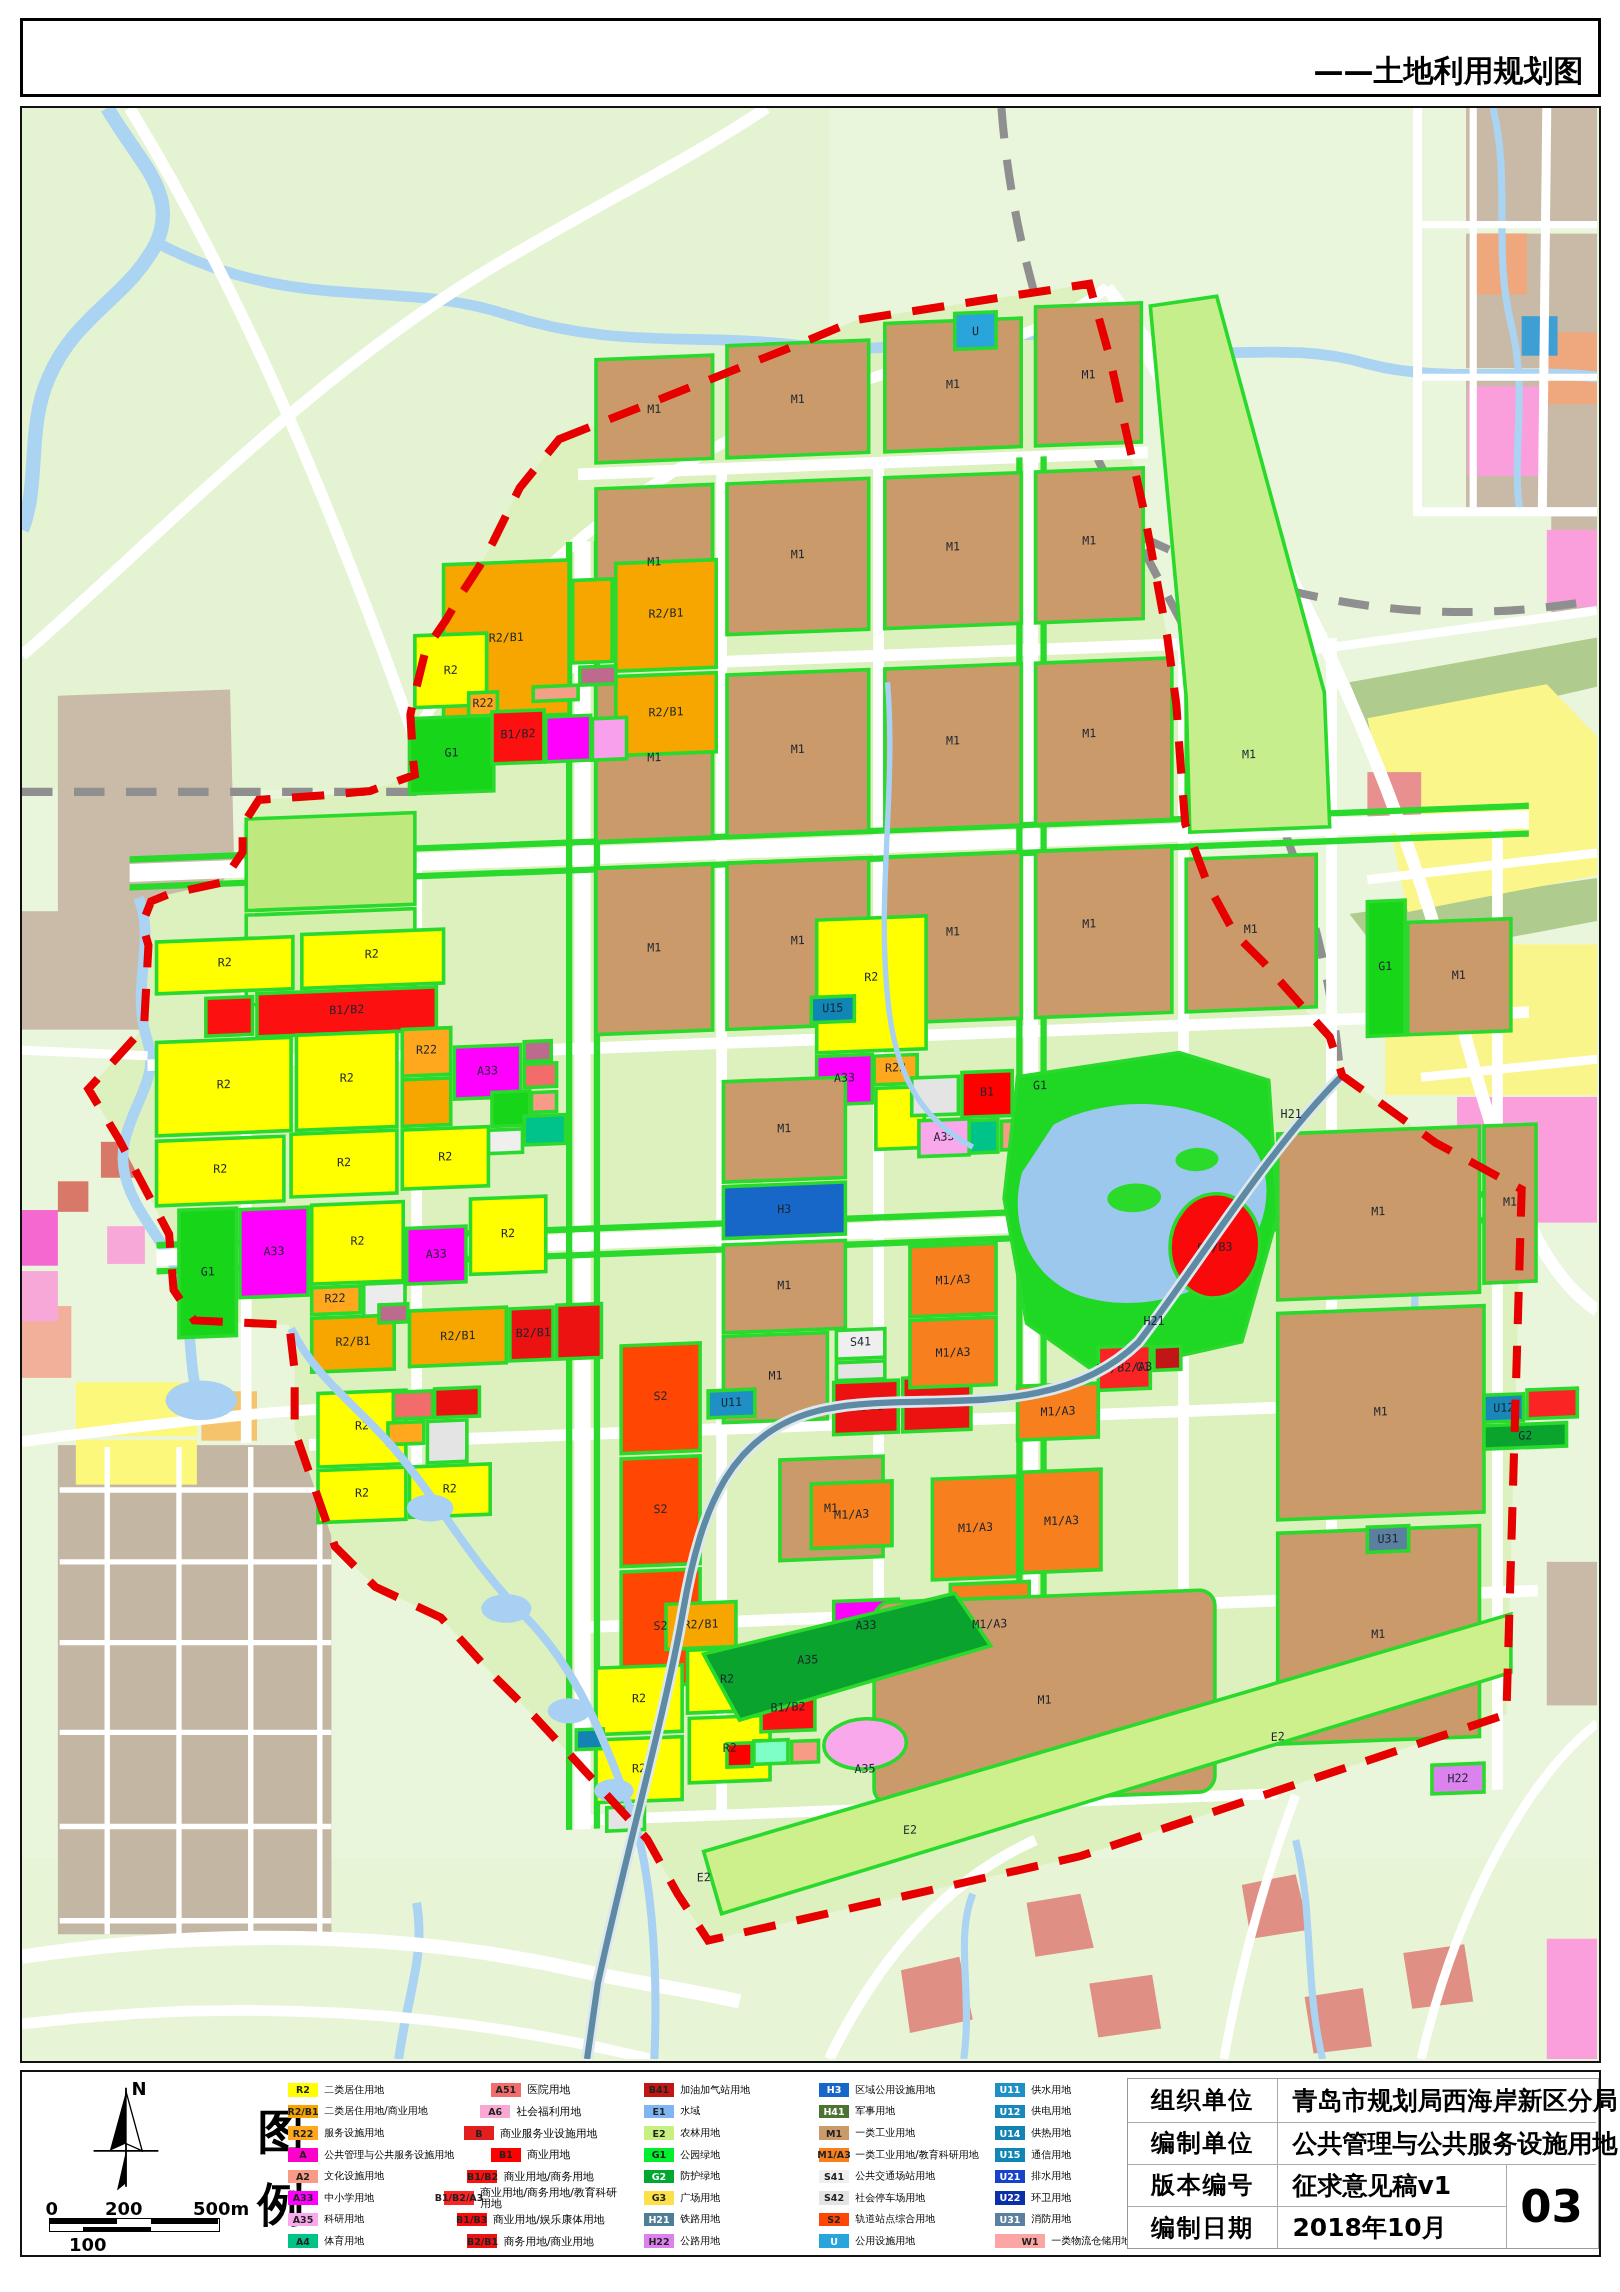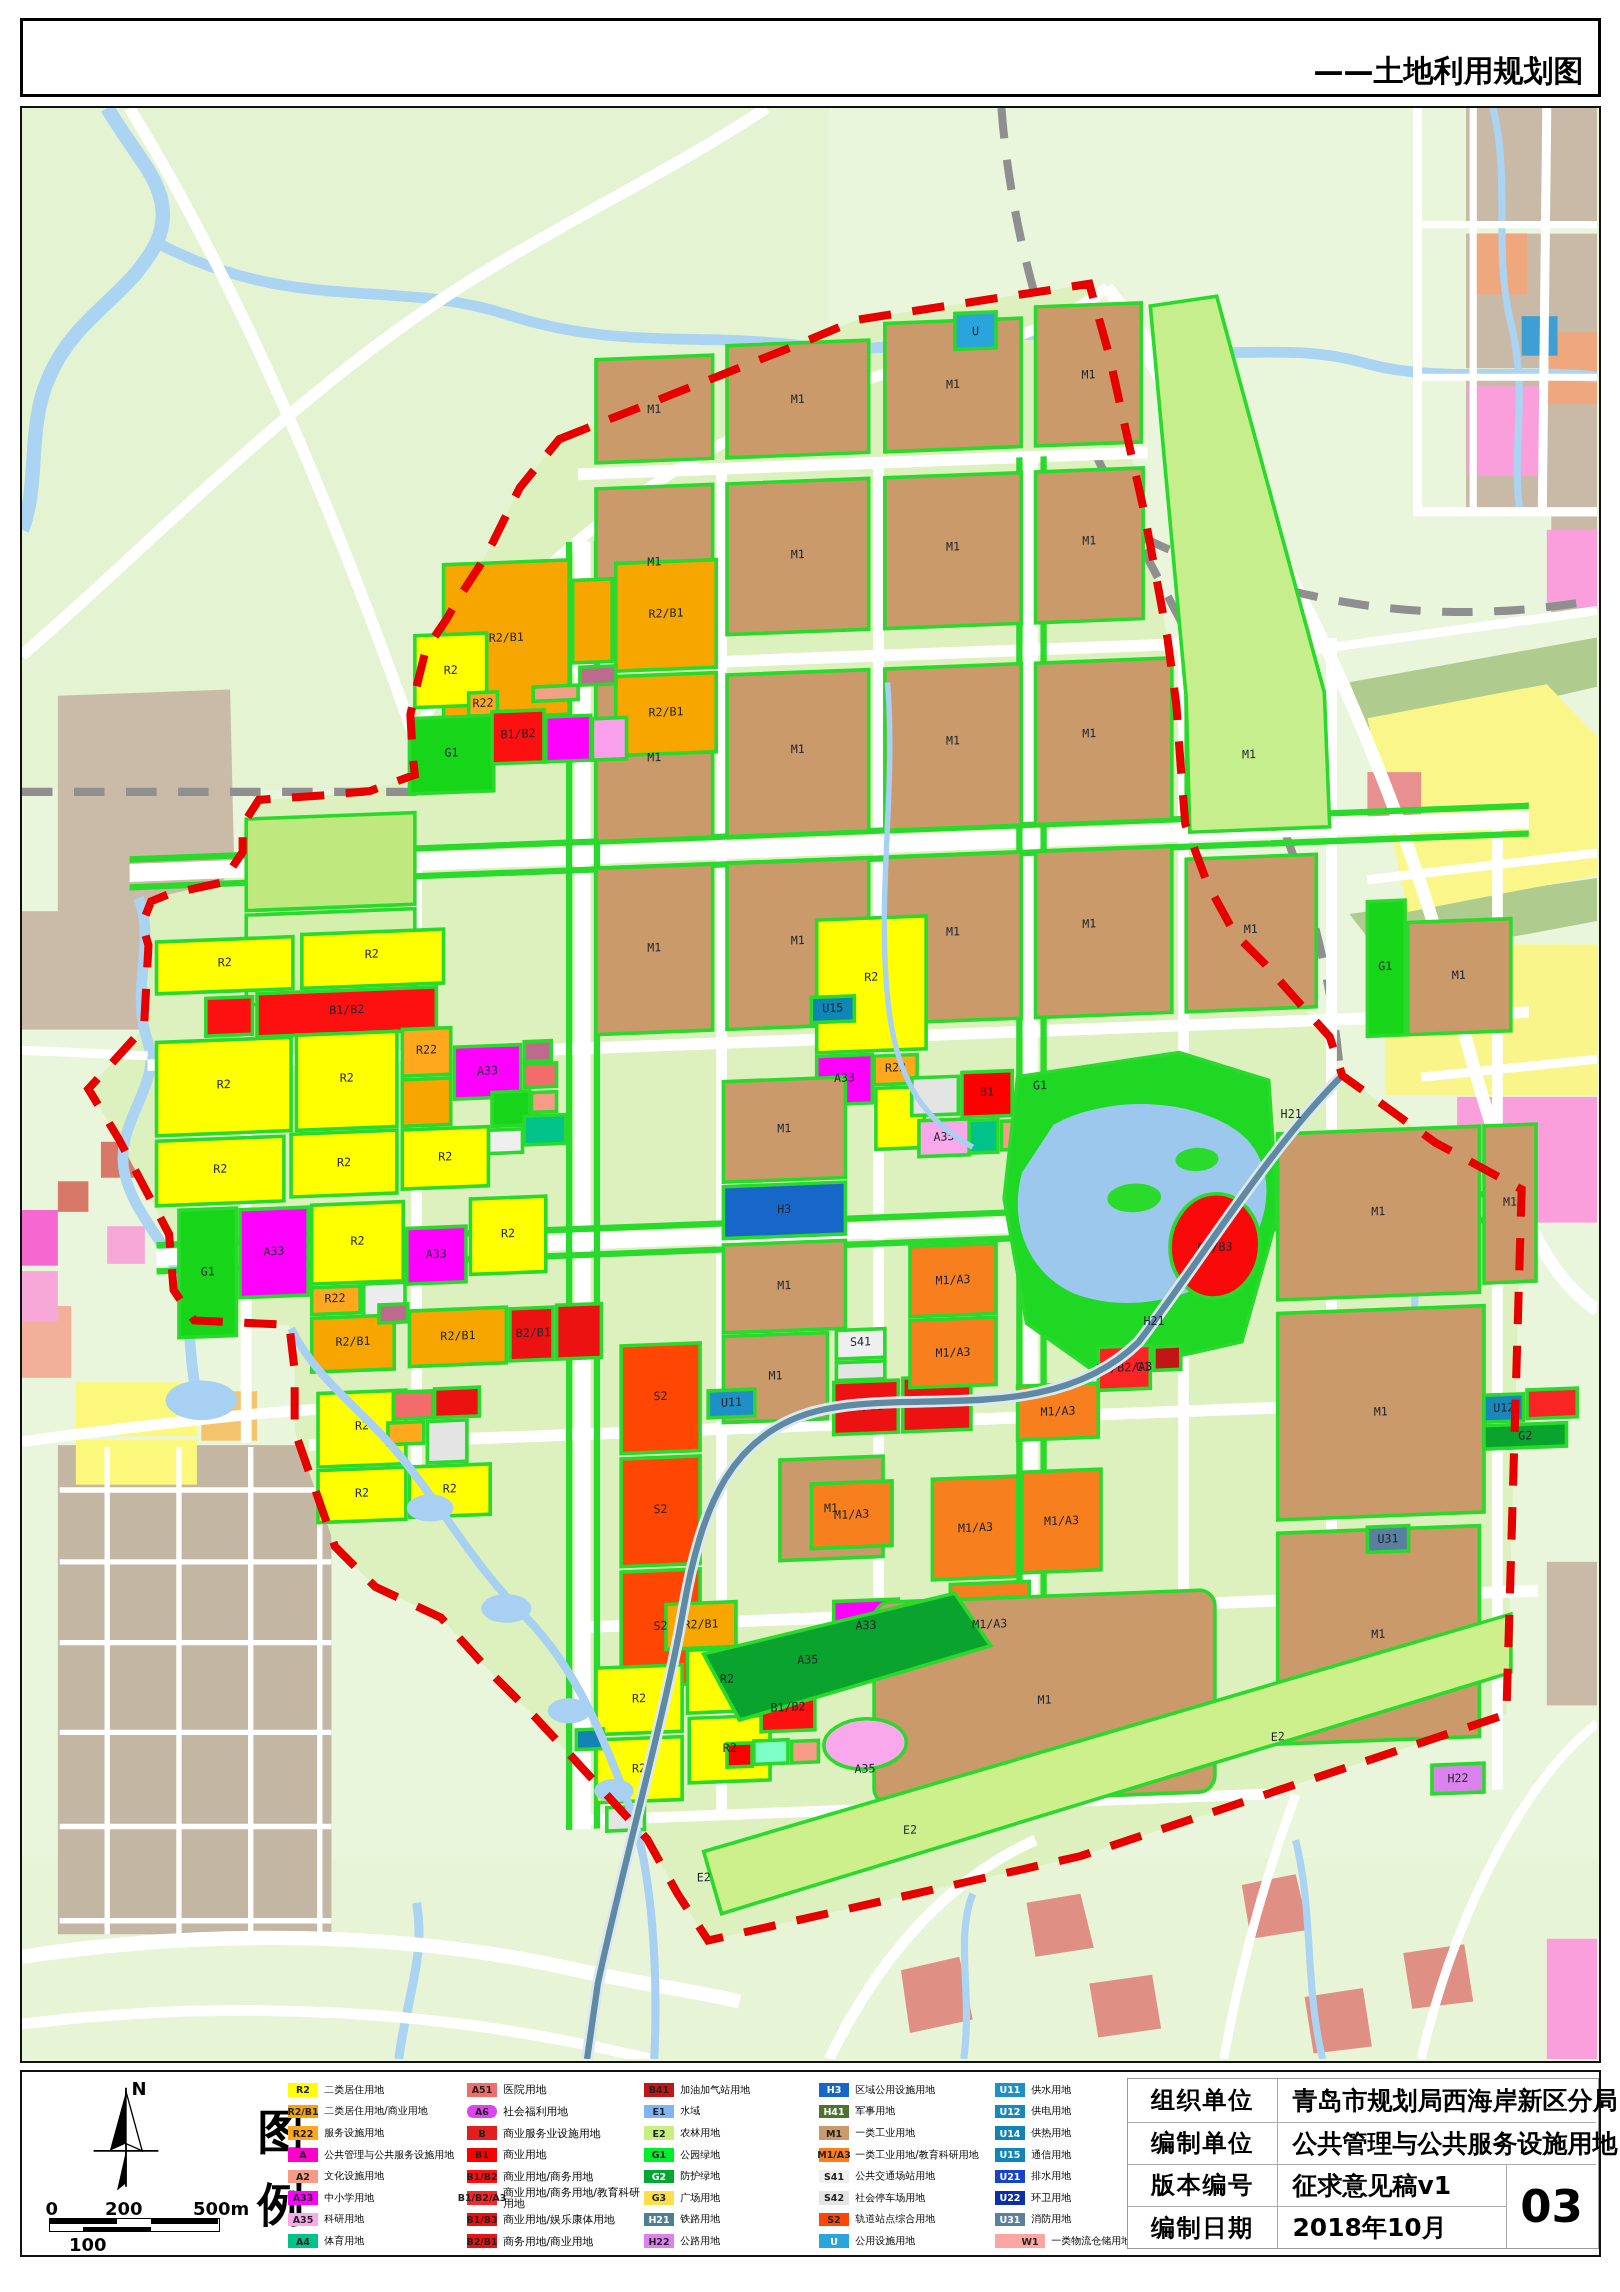--- a/index.html
+++ b/index.html
@@ -19,21 +19,21 @@
   .scalebar{position:absolute;left:27px;top:126px;width:207px;font-size:18px;color:#000;}
   .sb-ticks{position:relative;height:20px;font-weight:bold;}
   .sb-ticks span{position:absolute;top:0;}
   .sb-bar{position:relative;height:14.4px;width:171px;border:1.8px solid #000;box-sizing:border-box;}
   .sb-seg{position:absolute;top:0;height:4.5px;background:#000;}
   .sb-seg2{position:absolute;bottom:0;height:4.5px;background:#000;}
   .sb-sub{font-weight:bold;margin-top:1.8px;margin-left:20px;}
   .leg-heading{position:absolute;left:232px;top:0;width:54px;height:100%;}
   .leg-heading div{position:absolute;left:0;width:54px;text-align:center;font-size:47px;font-weight:bold;color:#000;}
   .leg-col{position:absolute;top:7.2px;height:173px;display:flex;flex-direction:column;}
-  .lc1{left:266px;} .lc2{left:445px;} .lc3{left:622px;} .lc4{left:797px;} .lc5{left:973px;}
+  .lc1{left:266px;} .lc2{left:422px;align-items:center;} .lc3{left:622px;} .lc4{left:797px;} .lc5{left:973px;}
   .leg-item{height:21.6px;display:flex;align-items:center;}
   .leg-sw{width:30px;height:13.5px;flex:0 0 30px;display:flex;align-items:center;justify-content:center;
           font-size:9.5px;font-weight:bold;color:#222;overflow:visible;white-space:nowrap;}
   .leg-sw.dk{color:#fff;}
   .leg-lbl{margin-left:6.3px;font-size:10px;color:#000;white-space:nowrap;line-height:1.02;}
   .lc2 .leg-lbl{white-space:normal;max-width:137px;word-break:break-all;font-size:10.8px;}
   
   .info-table{position:absolute;left:1105px;top:6.3px;width:472px;height:171px;border:1.4px solid #999;box-sizing:border-box;
               display:grid;grid-template-columns:149px 229px 90px;grid-template-rows:repeat(4,1fr);background:#fff;}
   .it-cell{border-left:1.4px solid #aaa;border-top:1.4px solid #aaa;display:flex;align-items:center;box-sizing:border-box;}
@@ -504,21 +504,21 @@
           <span class="leg-sw" style="background: rgb(0, 195, 137);">A4</span>
           <span class="leg-lbl">体育用地</span>
         </div>
       </div>
     <div class="leg-col lc2">
         <div class="leg-item">
           <span class="leg-sw" style="background: rgb(242, 108, 108);">A51</span>
           <span class="leg-lbl">医院用地</span>
         </div>
         <div class="leg-item">
-          <span class="leg-sw" style="background: #d946ef; border-radius: 6px;">A6</span>
+          <span class="leg-sw" style="background: #f9a8d4;">A6</span>
           <span class="leg-lbl">社会福利用地</span>
         </div>
         <div class="leg-item">
           <span class="leg-sw" style="background: rgb(227, 30, 30);">B</span>
           <span class="leg-lbl">商业服务业设施用地</span>
         </div>
         <div class="leg-item">
           <span class="leg-sw" style="background: rgb(255, 0, 0);">B1</span>
           <span class="leg-lbl">商业用地</span>
         </div>

